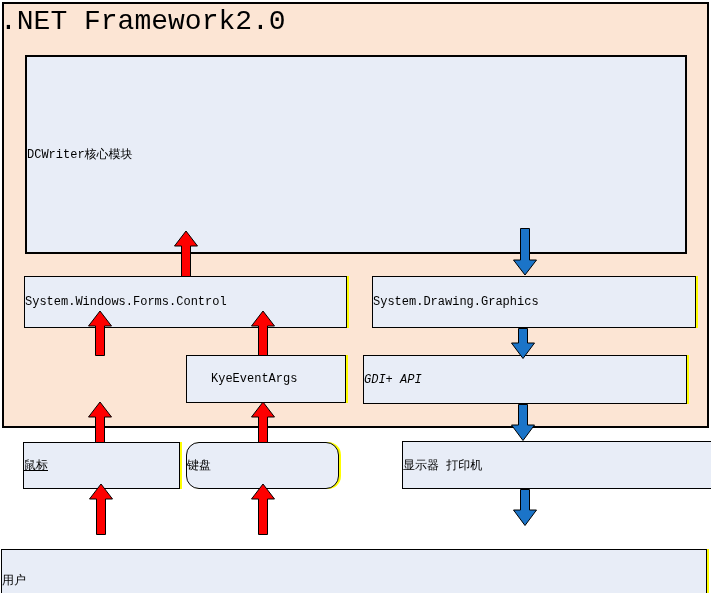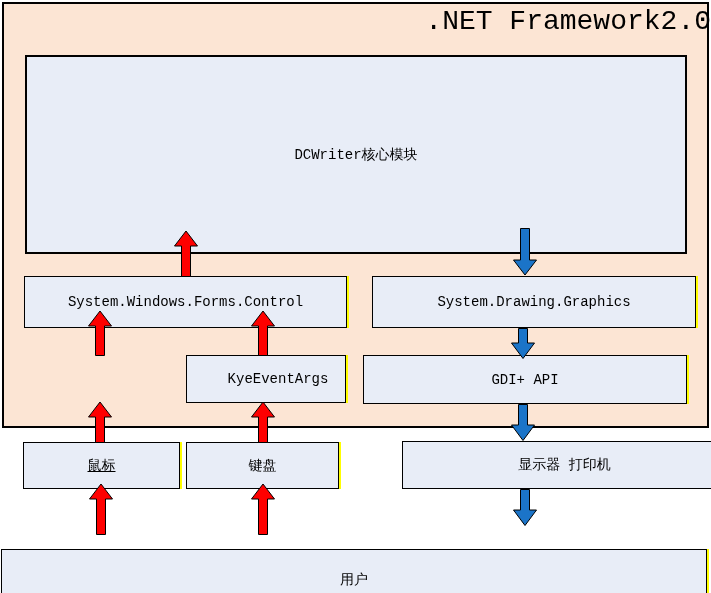--- a/index.html
+++ b/index.html
@@ -16,38 +16,38 @@
     font-family:"Liberation Mono","DejaVu Sans Mono",monospace;
     color:#000;overflow:hidden;
   }
   .frame{
     position:absolute;left:2px;top:2px;width:707px;height:426px;
     background:var(--frame-bg);border:2px solid var(--line);
     box-sizing:border-box;
   }
   .title{
     position:absolute;left:0;top:6px;width:100%;
-    text-align:right;font-size:28px;letter-spacing:0px;
+    text-align:left;font-size:28px;letter-spacing:0px;
     white-space:pre;
   }
   .box{
     position:absolute;background:var(--box-bg);
     border:1.5px solid var(--line);box-sizing:border-box;
-    display:flex;align-items:center;justify-content:center;
-    font-size:14px;white-space:pre;z-index:2;
+    display:flex;align-items:center;
+    font-size:12px;white-space:pre;z-index:2;
   }
   .box.hl{box-shadow:2px 0 0 0 var(--highlight);}
   .box-core{left:25px;top:55px;width:662px;height:199px;border-width:2px;}
   .box-swfc{left:24px;top:276px;width:323px;height:52px;}
   .box-sdg{left:372px;top:276px;width:324px;height:52px;}
   .box-mea{left:24px;top:355px;width:155px;height:48px;}
   .box-kea{left:186px;top:355px;width:160px;height:48px;padding-left:24px;}
-  .box-gdi{left:363px;top:355px;width:324px;height:49px;}
+  .box-gdi{left:363px;top:355px;width:324px;height:49px;font-style:italic;}
   .box-mouse{left:23px;top:442px;width:157px;height:47px;text-decoration:underline;}
-  .box-keyboard{left:186px;top:442px;width:153px;height:47px;}
+  .box-keyboard{left:186px;top:442px;width:153px;height:47px;border-radius:13px;}
   .box-display{left:354px;top:441px;width:325px;height:48px;margin-left:48px;}
   .box-user{left:1px;top:525px;width:706px;height:62px;margin-top:24px;}
   .arrow{position:absolute;z-index:5;}
   .arrow polygon{stroke:var(--line);stroke-width:1;stroke-linejoin:miter;}
   .red polygon{fill:var(--arrow-red);}
   .blue polygon{fill:var(--arrow-blue);}
 </style>
 </head>
 <body>
 

